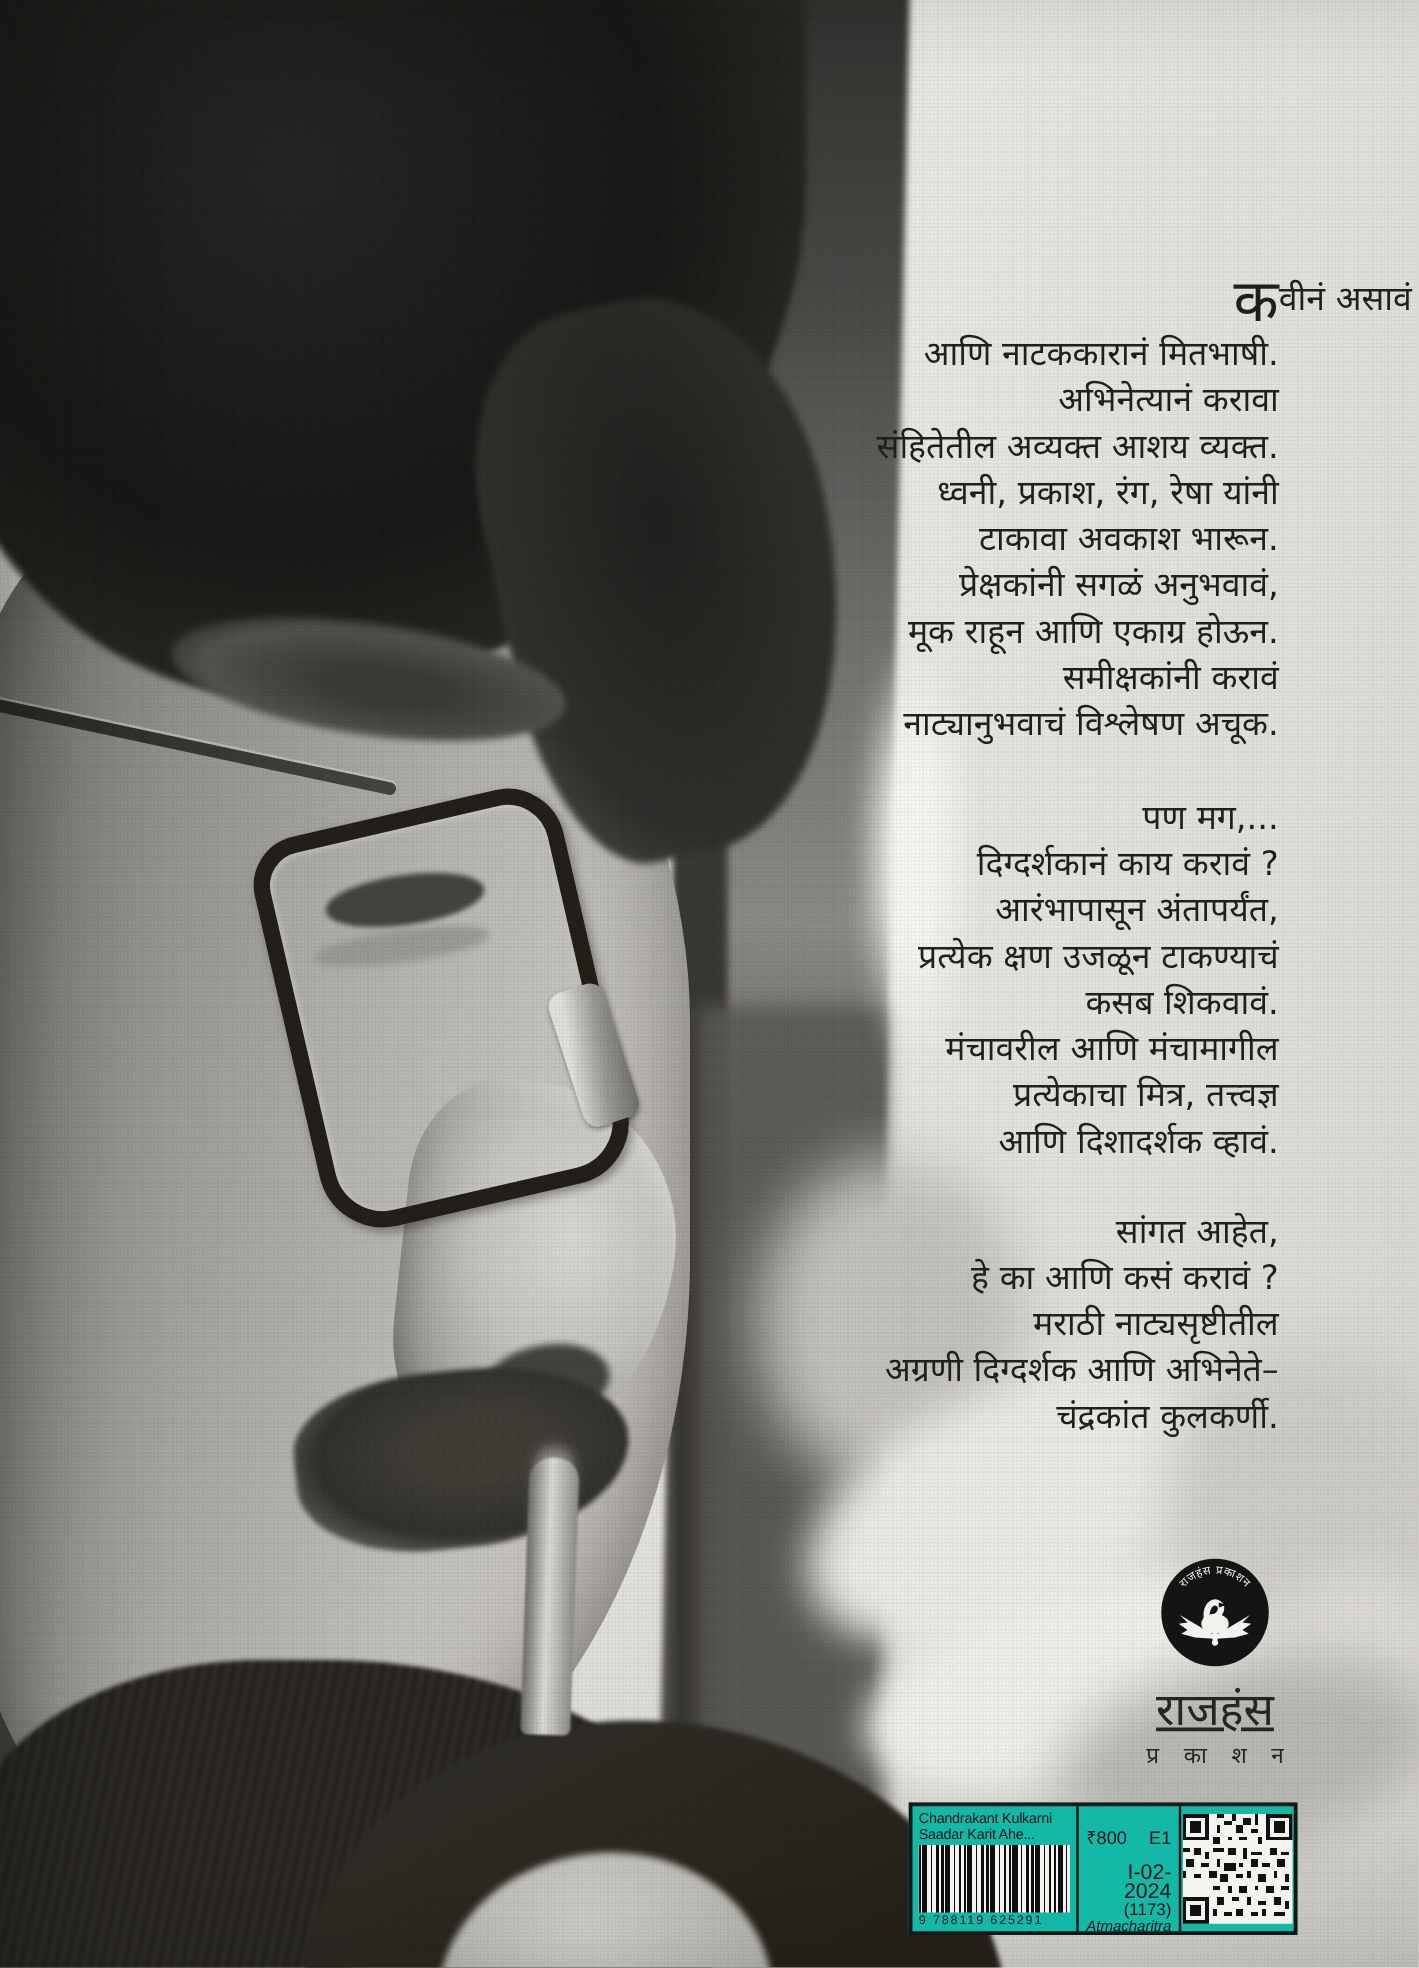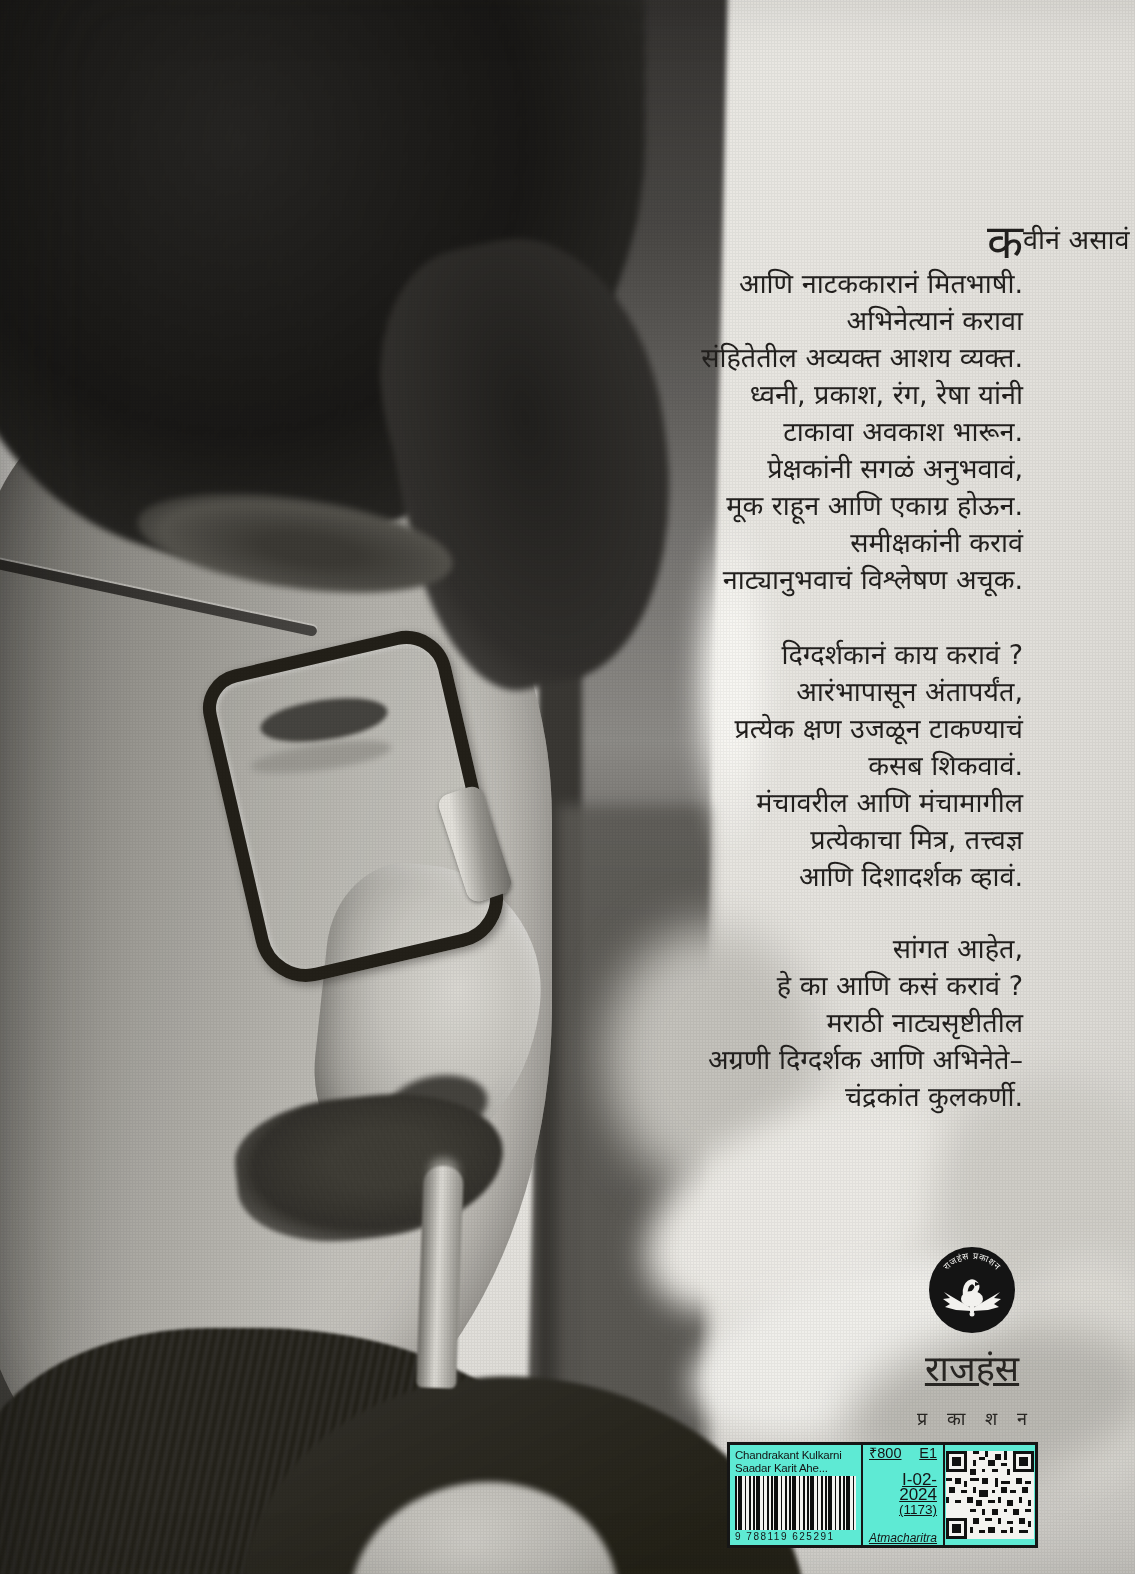--- a/index.html
+++ b/index.html
@@ -89,32 +89,32 @@
   .blurb .stanza{position:relative;}
   .blurb .s2{margin-top:38px;}
   .blurb .s3{margin-top:35px;}
   .blurb .line{position:relative;white-space:nowrap;}
   .dropcap{position:relative;display:inline-block;font-size:47px;line-height:37px;transform:translateY(2px);}
 
   
   .publisher{left:842px;top:1246px;width:260px;text-align:center;color:#272522;}
   .logo-svg{position:relative;display:block;margin:0 auto;width:88px;height:88px;}
   .pub-name{position:relative;font-size:36px;line-height:40px;margin-top:15px;text-decoration:underline;}
-  .pub-sub{position:relative;font-size:18px;letter-spacing:7px;margin-top:17px;text-indent:7px;}
-
-  
-  .label{left:727px;top:1442px;width:311px;height:106px;background:#5eead4;border:3px solid #161616;
+  .pub-sub{position:relative;font-size:18px;letter-spacing:7px;margin-top:2px;text-indent:7px;}
+
+  
+  .label{left:727px;top:1442px;width:311px;height:106px;background:#14b8a6;border:3px solid #161616;
     display:flex;color:#141414;font-family:"Liberation Sans",sans-serif;}
   .label .cell{position:relative;display:flex;flex-direction:column;}
   .c1{flex:0 0 131px;padding:4px 5px 3px;}
   .c1 .lt{position:relative;font-size:11.5px;line-height:12.5px;letter-spacing:-.2px;white-space:nowrap;}
   .c1 .bars{position:relative;flex:1;margin-top:2px;
     background:repeating-linear-gradient(90deg,#0e0e0e 0 2px,#f4f3f0 2px 3px,#0e0e0e 3px 7px,#f4f3f0 7px 10px,#0e0e0e 10px 11px,#f4f3f0 11px 14px,#0e0e0e 14px 16px,#f4f3f0 16px 18px);}
   .c1 .digits{position:relative;font-size:10px;letter-spacing:1.5px;line-height:11px;margin-top:1px;white-space:nowrap;}
-  .c2{flex:0 0 79px;border-left:2px solid #161616;border-right:2px solid #161616;padding:0 6px;text-decoration:underline;}
+  .c2{flex:0 0 79px;border-left:2px solid #161616;border-right:2px solid #161616;padding:18px 6px;}
   .c2 .price-row{position:relative;display:flex;justify-content:space-between;font-size:14.5px;line-height:16px;}
   .c2 .price-row span{position:relative;}
   .c2 .date{position:relative;font-size:17px;text-align:right;margin-top:11px;line-height:15px;}
   .c2 .code{position:relative;font-size:13.5px;text-align:right;line-height:15px;}
   .c2 .cat{position:relative;font-style:italic;font-size:12px;margin-top:auto;line-height:13px;}
   .c3{flex:1;align-items:center;justify-content:center;}
   .qr-svg{position:relative;width:88px;height:88px;}
 </style>
 </head>
 <body>
@@ -162,20 +162,21 @@
       <div class="line">अभिनेत्यानं करावा</div>
       <div class="line">संहितेतील अव्यक्त आशय व्यक्त.</div>
       <div class="line">ध्वनी, प्रकाश, रंग, रेषा यांनी</div>
       <div class="line">टाकावा अवकाश भारून.</div>
       <div class="line">प्रेक्षकांनी सगळं अनुभवावं,</div>
       <div class="line">मूक राहून आणि एकाग्र होऊन.</div>
       <div class="line">समीक्षकांनी करावं</div>
       <div class="line">नाट्यानुभवाचं विश्लेषण अचूक.</div>
     </div>
     <div class="stanza s2">
+      <div class="line">पण मग,...</div>
       <div class="line">दिग्दर्शकानं काय करावं ?</div>
       <div class="line">आरंभापासून अंतापर्यंत,</div>
       <div class="line">प्रत्येक क्षण उजळून टाकण्याचं</div>
       <div class="line">कसब शिकवावं.</div>
       <div class="line">मंचावरील आणि मंचामागील</div>
       <div class="line">प्रत्येकाचा मित्र, तत्त्वज्ञ</div>
       <div class="line">आणि दिशादर्शक व्हावं.</div>
     </div>
     <div class="stanza s3">
       <div class="line">सांगत आहेत,</div>

